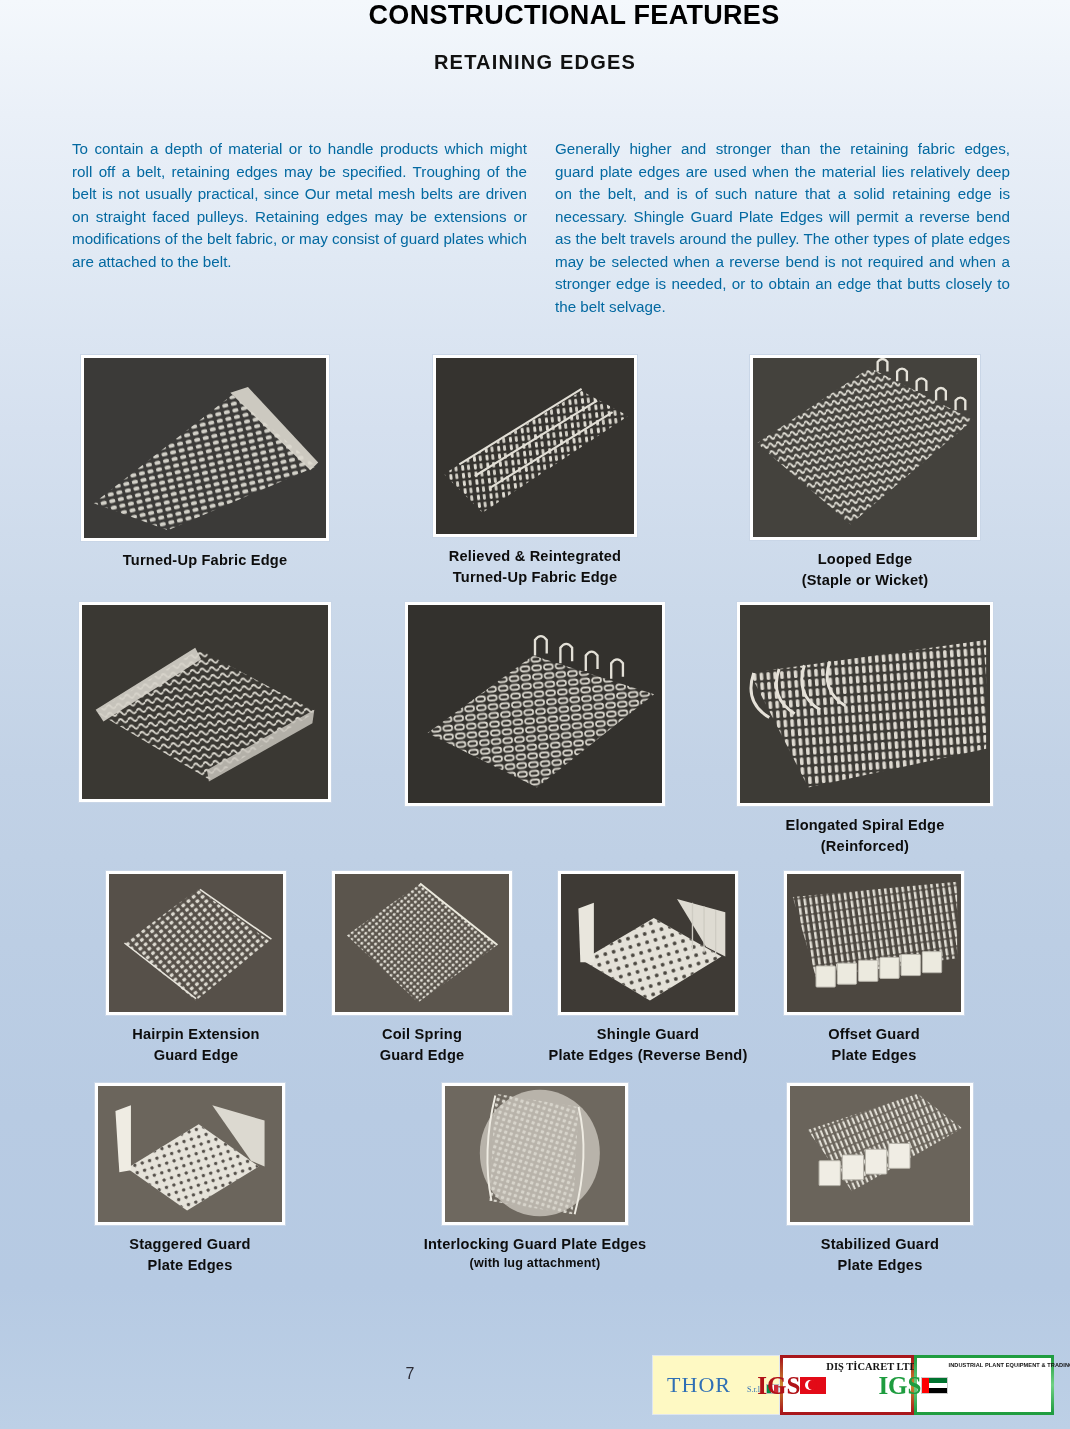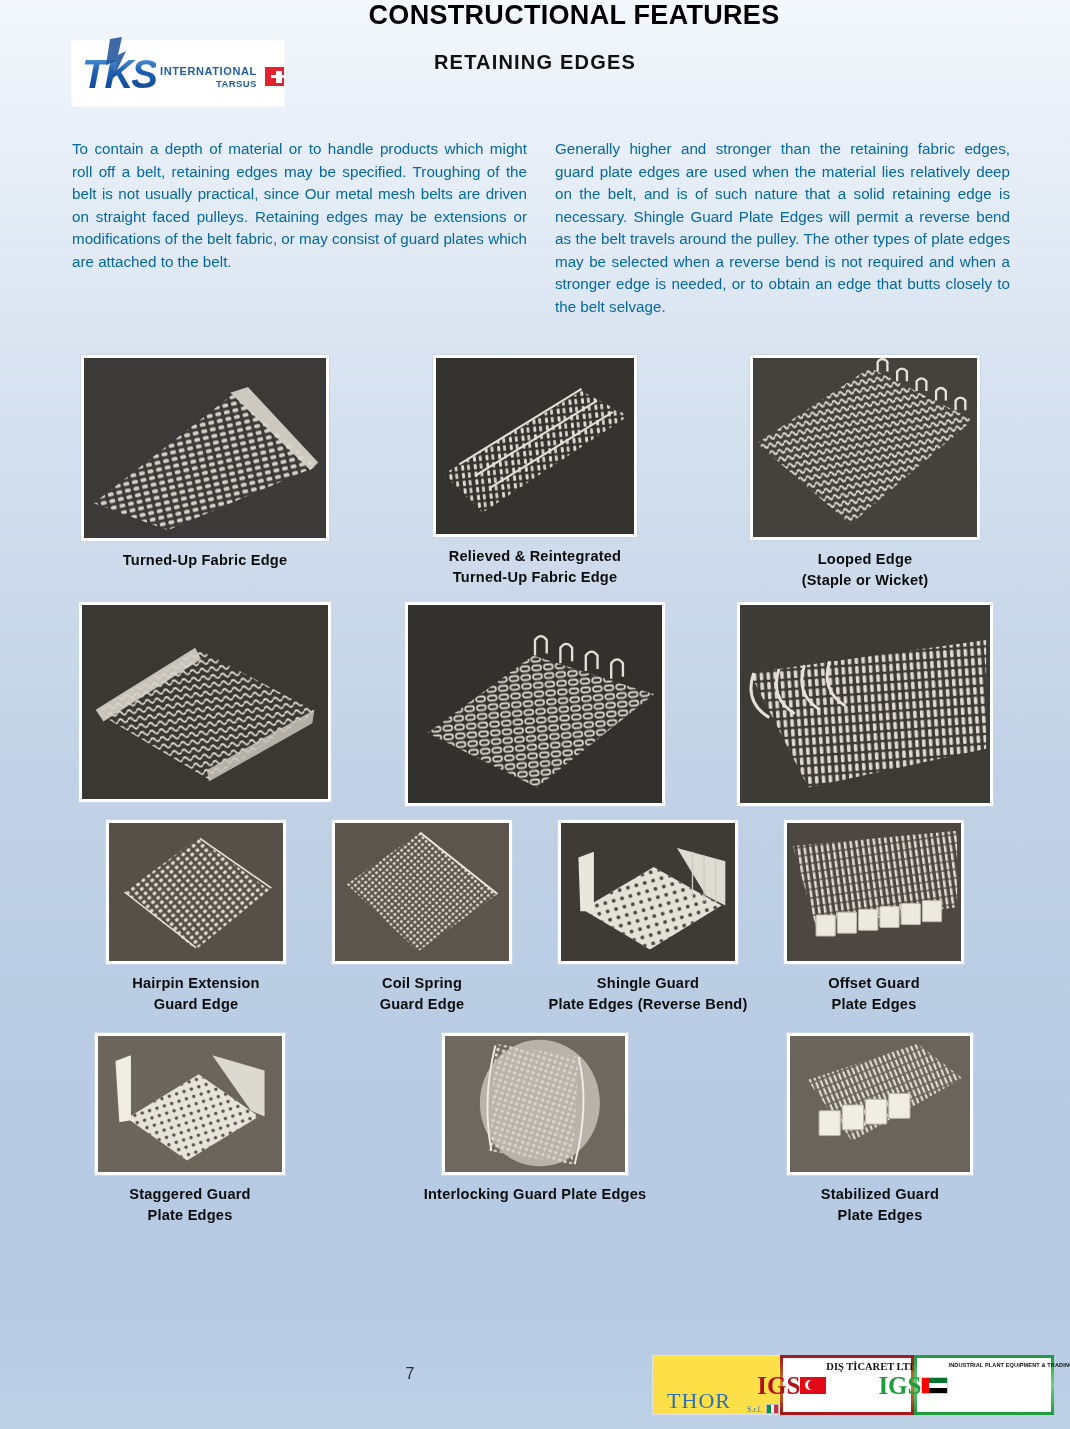--- a/index.html
+++ b/index.html
@@ -197,24 +197,24 @@
   }
   .flogo {
     height: 60px;
     display: flex;
     flex-direction: row;
     justify-content: center;
     position: relative;
   }
   .flogo-thor {
     width: 128px;
-    background: #fde047;
+    background: #fef9c3;
     border: 1px solid #dfe6ef;
     flex-direction: row;
-    align-items: flex-end;
+    align-items: center;
     padding-left: 14px;
   }
   .thor-word {
     font-family: "Liberation Serif", serif;
     font-size: 22px;
     color: #2f6fb5;
     letter-spacing: 1px;
   }
   .thor-srl {
     font-family: "Liberation Serif", serif;
@@ -309,31 +309,20 @@
   .ae-flag .stripes i { flex: 1; display: block; }
   .ae-flag .stripes i:nth-child(1) { background: #00732f; }
   .ae-flag .stripes i:nth-child(2) { background: #ffffff; }
   .ae-flag .stripes i:nth-child(3) { background: #000000; }
 </style>
 </head>
 <body>
 
 <div class="header">
 
-  <div class="logo-box">
-    <div class="logo-tks">TKS</div>
-    <svg class="logo-swoosh" viewBox="0 0 44 46">
-      <path d="M14 2 L26 0 L22 18 L30 14 L16 44 L20 24 L10 28 Z" fill="#1c4f99" opacity="0.85"></path>
-    </svg>
-    <div class="logo-text-wrap">
-      <div class="logo-intl">INTERNATIONAL</div>
-      <div class="logo-tarsus">TARSUS</div>
-    </div>
-    <div class="swiss-flag"></div>
-  </div>
 
   <div class="title-main">CONSTRUCTIONAL FEATURES</div>
   <div class="title-sub">RETAINING  EDGES</div>
 </div>
 
 <div class="columns">
   <div class="col">
     <p>To contain a depth of material or to handle products which might roll off a belt, retaining edges may be specified. Troughing of the belt is not usually practical, since Our metal mesh belts are driven on straight faced pulleys. Retaining edges may be extensions or modifications of the belt fabric, or may consist of guard plates which are attached to the belt.</p>
   </div>
   <div class="col">
@@ -459,20 +448,24 @@
           </defs>
           <rect width="256" height="204" fill="#3d3b36"></rect>
           <polygon points="10,70 252,36 252,148 70,188" fill="url(#m6)"></polygon>
           <g stroke="#e6e2d9" stroke-width="3" fill="none">
             <path d="M14,70 q-10,30 16,46"></path>
               <path d="M40,66 q-10,30 16,46"></path>
             <path d="M66,62 q-10,30 16,46"></path>
               <path d="M92,58 q-10,30 16,46"></path>
           </g>
         </svg>
+      </div>
+      <div class="caption">
+        <span>Elongated  Spiral  Edge</span><br>
+        <span>(Reinforced)</span>
       </div>
     </div>
   </div>
 
   <div class="fig-row" style="margin-top:14px;">
     <div class="figure" style="width:226px;">
       <div class="photo" style="width:180px;height:144px;">
         <svg width="100%" height="100%" viewBox="0 0 180 144" preserveAspectRatio="none">
           <defs>
             <pattern id="m7" width="7" height="6" patternUnits="userSpaceOnUse" patternTransform="rotate(-40)">
@@ -599,20 +592,21 @@
           <ellipse cx="98" cy="70" rx="62" ry="66" fill="#b8b3aa"></ellipse>
           <polygon points="52,8 138,22 132,134 46,120" fill="url(#m12)"></polygon>
           <g stroke="#efece3" stroke-width="2" fill="none">
             <path d="M52,10 q-14,58 -4,110"></path>
               <path d="M138,22 q12,50 -4,112"></path>
           </g>
         </svg>
       </div>
       <div class="caption">
         <span>Interlocking Guard Plate Edges</span>
+        <span class="sub">(with lug attachment)</span>
       </div>
     </div>
 
     <div class="figure" style="width:318px;">
       <div class="photo" style="width:186px;height:142px;">
         <svg width="100%" height="100%" viewBox="0 0 186 142" preserveAspectRatio="none">
           <defs>
             <pattern id="m13" width="5" height="9" patternUnits="userSpaceOnUse" patternTransform="rotate(-22)">
               <rect x="0.8" y="0.6" width="2.2" height="7.6" rx="1" fill="#e1ded5"></rect>
             </pattern>

